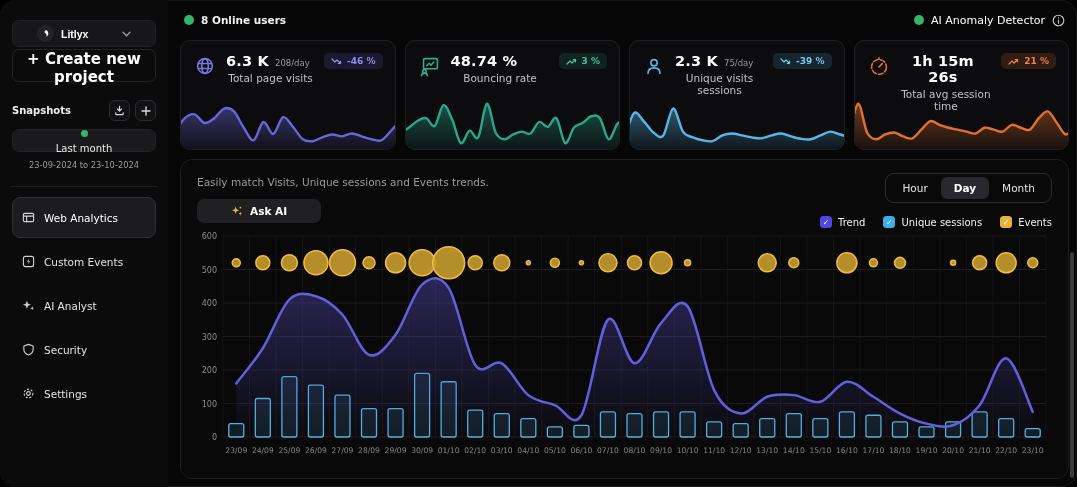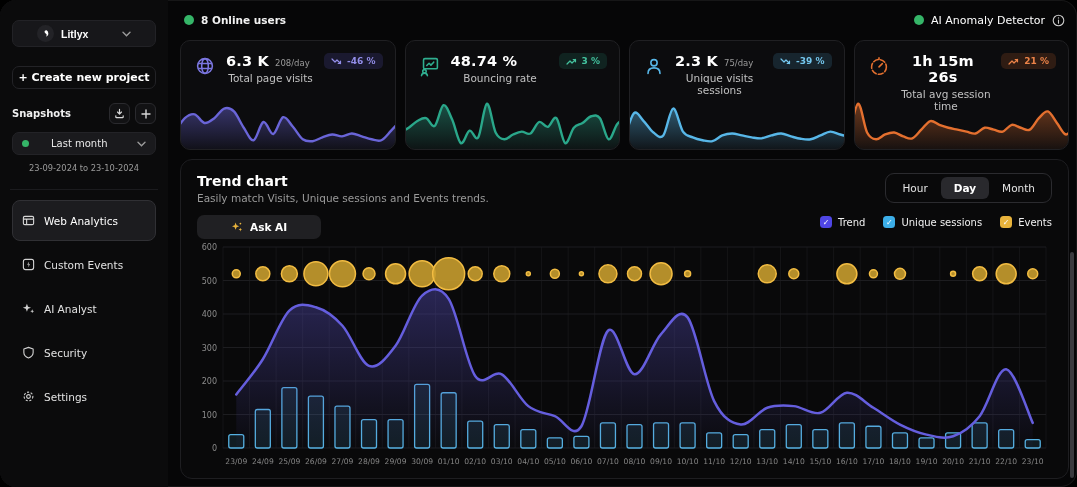--- a/index.html
+++ b/index.html
@@ -5,26 +5,26 @@
   * { margin:0; padding:0; box-sizing:border-box; }
   html,body { background:#000; width:1077px; height:487px; overflow:hidden; }
   body { font-family:"DejaVu Sans", sans-serif; color:#e8e8e8; }
   .app { position:relative; width:1077px; height:487px; background:#060607; border-radius:16px; overflow:hidden; box-shadow: inset 0 0 0 1px #161617; display:flex; }
 
   
   .sidebar { width:168px; height:100%; background:#0b0b0c; padding:20px 12px; flex:0 0 auto; }
   .project-btn { width:100%; height:27px; background:#17171a; border:1px solid #222226; border-radius:7px; display:flex; align-items:center; gap:7px; padding:0 24px; cursor:pointer; color:#fff; }
   .logo-circle { width:17px; height:17px; border-radius:50%; background:#232327; display:flex; align-items:center; justify-content:center; flex:0 0 auto; }
   .project-name { font-size:10.5px; font-weight:bold; flex:1; text-align:left; }
-  .create-btn { margin-top:19px; width:100%; height:23px; background:transparent; border:1px solid #232327; border-radius:7px; color:#fff; font-size:11px; font-weight:bold; cursor:pointer; font-family:inherit; }
+  .create-btn { margin-top:2px; width:100%; height:33px; background:transparent; border:1px solid #232327; border-radius:7px; color:#fff; font-size:15px; font-weight:bold; cursor:pointer; font-family:inherit; }
   .snap-row { margin-top:14px; display:flex; align-items:center; justify-content:space-between; }
   .snap-label { font-size:10px; font-weight:bold; color:#f0f0f0; }
   .icon-sq { width:21px; height:21px; border:1px solid #2a2a2e; background:#121214; border-radius:6px; color:#d8d8d8; display:flex; align-items:center; justify-content:center; cursor:pointer; font-size:12px; }
   .snap-actions { display:flex; gap:5px; }
-  .select-btn { margin-top:8px; width:100%; height:23px; background:#1a1a1d; border:1px solid #232327; border-radius:7px; display:flex; align-items:center; gap:22px; padding:0 9px; color:#e8e8e8; font-size:10px; cursor:pointer; font-family:inherit; }
+  .select-btn { margin-top:8px; width:100%; height:23px; background:#1a1a1d; border:1px solid #232327; border-radius:7px; display:flex; align-items:center; gap:6px; padding:0 9px; color:#e8e8e8; font-size:10px; cursor:pointer; font-family:inherit;flex-direction:column; }
   .select-btn span.lbl { flex:1; text-align:left; }
   .dot { width:7px; height:7px; border-radius:50%; background:#35b568; flex:0 0 auto; }
   .range-txt { margin-top:8px; text-align:center; font-size:8.3px; color:#9a9a9a; }
   .sb-divider { margin:16px -2px 10px; height:1px; background:#1b1b1e; }
   .menu { display:flex; flex-direction:column; gap:3px; }
   .menu-item { display:flex; align-items:center; gap:9px; height:41px; padding:16px 9px; border-radius:8px; border:1px solid transparent; color:#e2e2e2; font-size:10.5px; cursor:pointer; background:transparent; font-family:inherit; }
   .menu-item.active { background:#1c1c1f; border-color:#303034; color:#fff; }
   .menu-item svg { flex:0 0 auto; }
 
   
@@ -311,21 +311,20 @@
             </defs>
             <path d="M-4,45.36C-2.493333333333333,39.76,2.026666666666666,12.559999999999997,5.039999999999999,11.759999999999998C8.053333333333333,10.959999999999999,11.066666666666665,34.64,14.079999999999998,40.56C17.093333333333334,46.480000000000004,20.10666666666667,46.96,23.12,47.28C26.133333333333333,47.6,29.14666666666666,43.6,32.16,42.480000000000004C35.17333333333333,41.36000000000001,38.18666666666667,40.24,41.2,40.56C44.21333333333334,40.88,47.22666666666667,43.44,50.24,44.4C53.25333333333334,45.36,56.266666666666666,47.44,59.28,46.32C62.29333333333334,45.2,65.30666666666666,40.56,68.32,37.68C71.33333333333333,34.8,74.34666666666666,29.84,77.36,29.04C80.37333333333333,28.24,83.38666666666667,31.759999999999994,86.4,32.879999999999995C89.41333333333334,33.99999999999999,92.42666666666666,34.959999999999994,95.44,35.76C98.45333333333333,36.56,101.46666666666667,37.04,104.48,37.68C107.49333333333334,38.32,110.50666666666666,38.96,113.52,39.6C116.53333333333333,40.24,119.54666666666667,42.16,122.56,41.519999999999996C125.57333333333334,40.879999999999995,128.58666666666667,36.4,131.6,35.76C134.61333333333332,35.12,137.62666666666667,37.04,140.64,37.68C143.6533333333333,38.32,146.66666666666669,40.400000000000006,149.68,39.6C152.69333333333333,38.8,155.70666666666668,33.519999999999996,158.72,32.879999999999995C161.73333333333332,32.239999999999995,164.74666666666667,34.959999999999994,167.76,35.76C170.7733333333333,36.56,173.7866666666667,39.28,176.8,37.68C179.81333333333333,36.08,182.82666666666668,29.200000000000003,185.84,26.160000000000004C188.85333333333332,23.120000000000005,191.86666666666667,18.639999999999997,194.88,19.439999999999998C197.89333333333332,20.24,200.90666666666664,27.12,203.92,30.96C206.93333333333334,34.800000000000004,209.94666666666666,42.160000000000004,212.96,42.480000000000004C215.97333333333336,42.800000000000004,220.49333333333334,34.48,222,32.879999999999995L222,60L-4,60Z" fill="url(#sg3)"></path>
             <path d="M-4,45.36C-2.493333333333333,39.76,2.026666666666666,12.559999999999997,5.039999999999999,11.759999999999998C8.053333333333333,10.959999999999999,11.066666666666665,34.64,14.079999999999998,40.56C17.093333333333334,46.480000000000004,20.10666666666667,46.96,23.12,47.28C26.133333333333333,47.6,29.14666666666666,43.6,32.16,42.480000000000004C35.17333333333333,41.36000000000001,38.18666666666667,40.24,41.2,40.56C44.21333333333334,40.88,47.22666666666667,43.44,50.24,44.4C53.25333333333334,45.36,56.266666666666666,47.44,59.28,46.32C62.29333333333334,45.2,65.30666666666666,40.56,68.32,37.68C71.33333333333333,34.8,74.34666666666666,29.84,77.36,29.04C80.37333333333333,28.24,83.38666666666667,31.759999999999994,86.4,32.879999999999995C89.41333333333334,33.99999999999999,92.42666666666666,34.959999999999994,95.44,35.76C98.45333333333333,36.56,101.46666666666667,37.04,104.48,37.68C107.49333333333334,38.32,110.50666666666666,38.96,113.52,39.6C116.53333333333333,40.24,119.54666666666667,42.16,122.56,41.519999999999996C125.57333333333334,40.879999999999995,128.58666666666667,36.4,131.6,35.76C134.61333333333332,35.12,137.62666666666667,37.04,140.64,37.68C143.6533333333333,38.32,146.66666666666669,40.400000000000006,149.68,39.6C152.69333333333333,38.8,155.70666666666668,33.519999999999996,158.72,32.879999999999995C161.73333333333332,32.239999999999995,164.74666666666667,34.959999999999994,167.76,35.76C170.7733333333333,36.56,173.7866666666667,39.28,176.8,37.68C179.81333333333333,36.08,182.82666666666668,29.200000000000003,185.84,26.160000000000004C188.85333333333332,23.120000000000005,191.86666666666667,18.639999999999997,194.88,19.439999999999998C197.89333333333332,20.24,200.90666666666664,27.12,203.92,30.96C206.93333333333334,34.800000000000004,209.94666666666666,42.160000000000004,212.96,42.480000000000004C215.97333333333336,42.800000000000004,220.49333333333334,34.48,222,32.879999999999995" fill="none" stroke="#e4702f" stroke-width="2.4" stroke-linejoin="round"></path>
           </svg>
       </div>
     </div>
 
     <section class="trend-panel">
       <div class="trend-head">
         <div>
-          <div class="trend-title">Trend chart</div>
           <div class="trend-sub">Easily match Visits, Unique sessions and Events trends.</div>
           <button class="askai-btn">
             <svg width="12" height="12" viewBox="0 0 12 12" fill="#e8b33c">
                 <path d="M4.6 1.6 5.6 4.2 8.2 5.2 5.6 6.2 4.6 8.8 3.6 6.2 1 5.2 3.6 4.2z"></path>
                 <path d="M9.3 6.8l.5 1.3 1.3.5-1.3.5-.5 1.3-.5-1.3-1.3-.5 1.3-.5z"></path>
                 <circle cx="9.4" cy="2.6" r=".9"></circle>
               </svg>
             <span>Ask AI</span>
           </button>
         </div>

